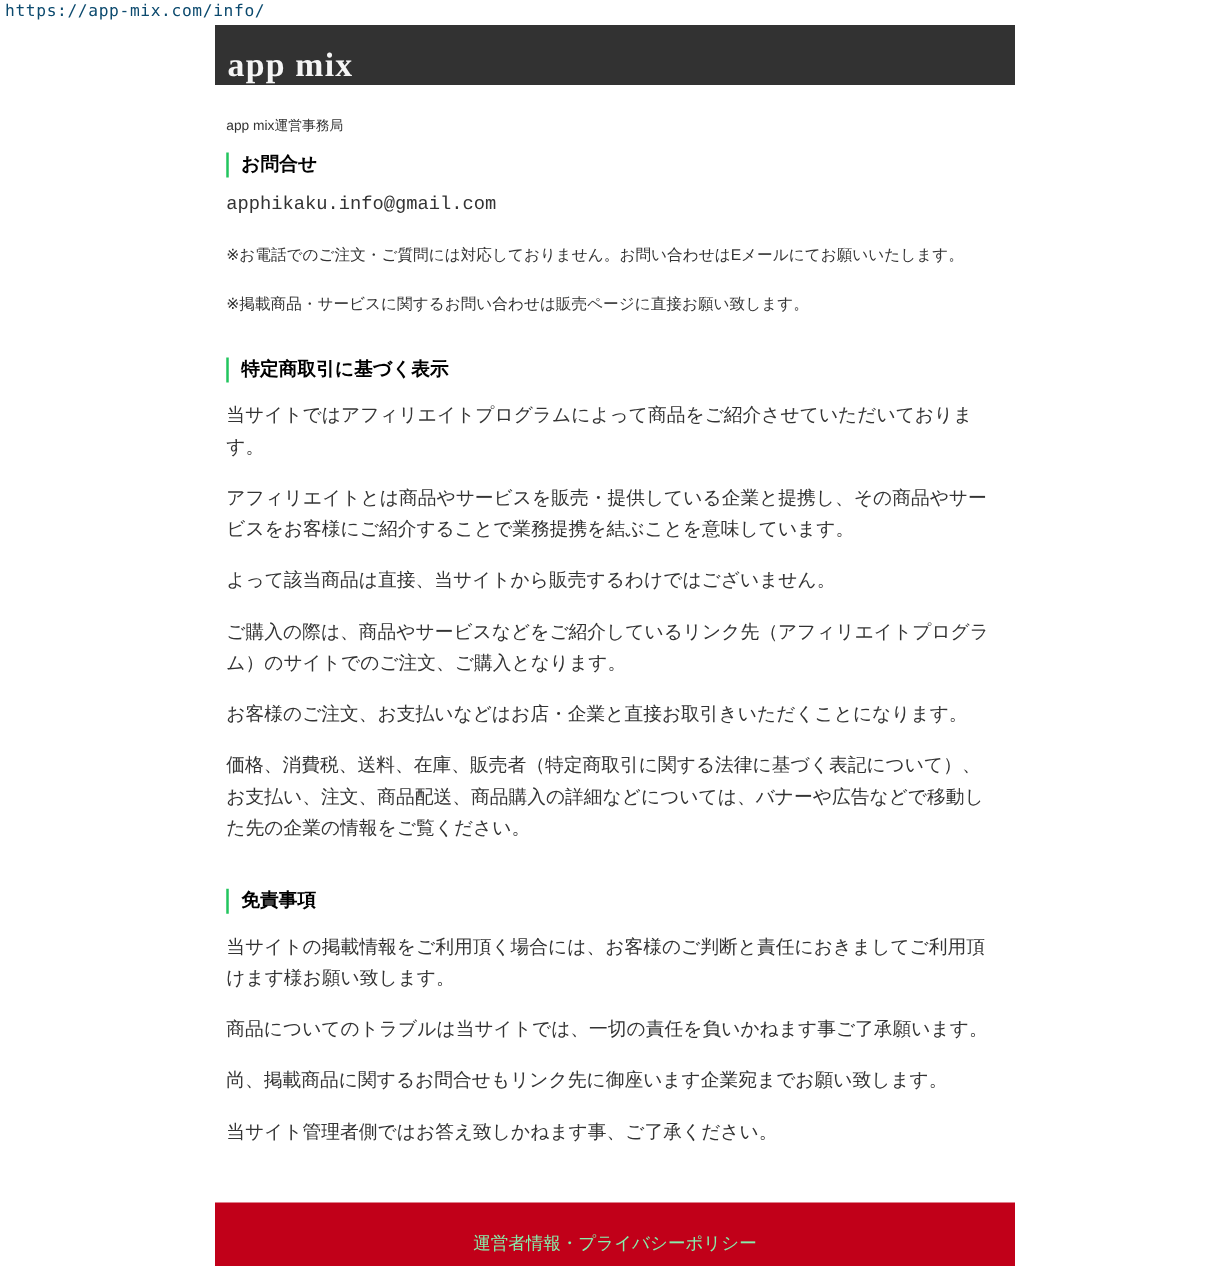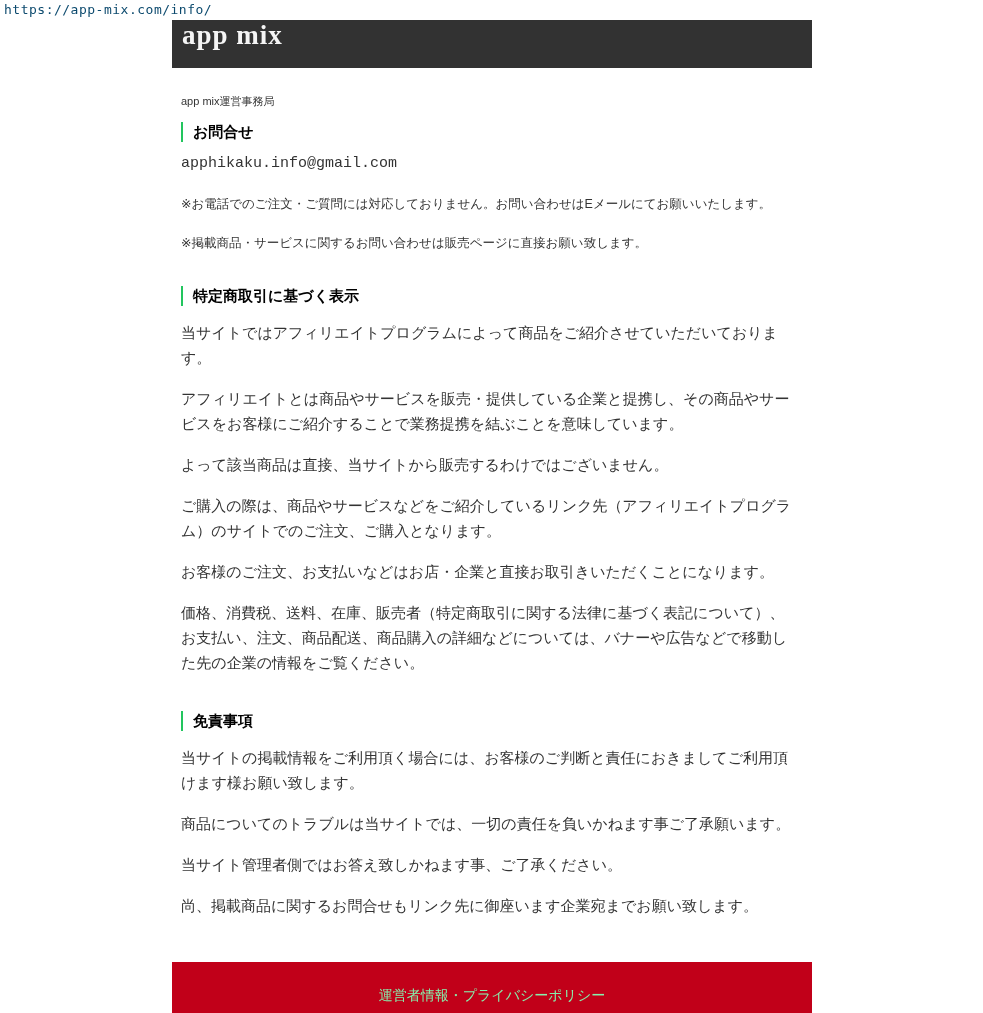--- a/index.html
+++ b/index.html
@@ -24,21 +24,21 @@
   .page {
     position: absolute;
     left: 172px;
     top: 20px;
     width: 640px;
   }
   .site-header {
     background: #323232;
     height: 48px;
     display: flex;
-    align-items: flex-start;
+    align-items: flex-end;
     padding-left: 10px;
     box-sizing: border-box;
   }
   .site-logo {
     color: #f5f5f5;
     font-family: "Liberation Serif", "DejaVu Serif", serif;
     font-weight: bold;
     font-size: 27px;
     letter-spacing: 1px;
     cursor: pointer;
@@ -127,22 +127,22 @@
       <p class="body-p">よって該当商品は直接、当サイトから販売するわけではございません。</p>
       <p class="body-p">ご購入の際は、商品やサービスなどをご紹介しているリンク先（アフィリエイトプログラム）のサイトでのご注文、ご購入となります。</p>
       <p class="body-p">お客様のご注文、お支払いなどはお店・企業と直接お取引きいただくことになります。</p>
       <p class="body-p">価格、消費税、送料、在庫、販売者（特定商取引に関する法律に基づく表記について）、お支払い、注文、商品配送、商品購入の詳細などについては、バナーや広告などで移動した先の企業の情報をご覧ください。</p>
     </section>
 
     <section class="section">
       <h2 class="sec-heading">免責事項</h2>
       <p class="body-p">当サイトの掲載情報をご利用頂く場合には、お客様のご判断と責任におきましてご利用頂けます様お願い致します。</p>
       <p class="body-p">商品についてのトラブルは当サイトでは、一切の責任を負いかねます事ご了承願います。</p>
+      <p class="body-p">尚、掲載商品に関するお問合せもリンク先に御座います企業宛までお願い致します。</p>
       <p class="body-p">当サイト管理者側ではお答え致しかねます事、ご了承ください。</p>
-      <p class="body-p">尚、掲載商品に関するお問合せもリンク先に御座います企業宛までお願い致します。</p>
     </section>
 
   </main>
 
   <footer class="site-footer">
     <a class="footer-link">運営者情報・プライバシーポリシー</a>
     
   </footer>
 
 </div>

